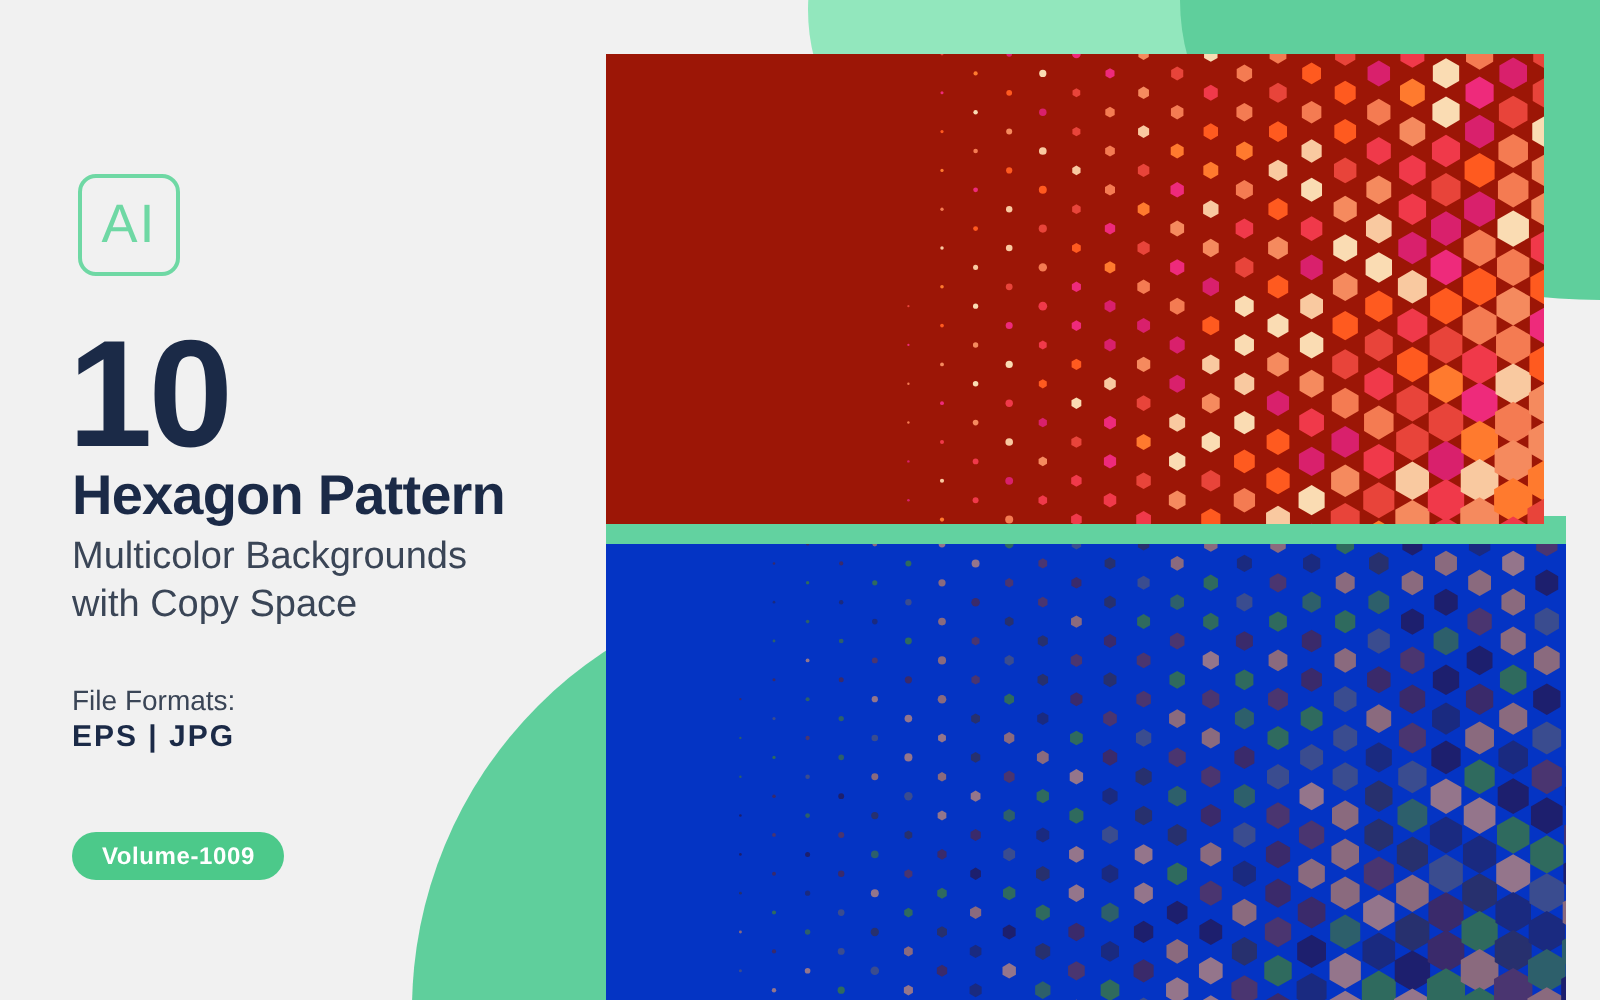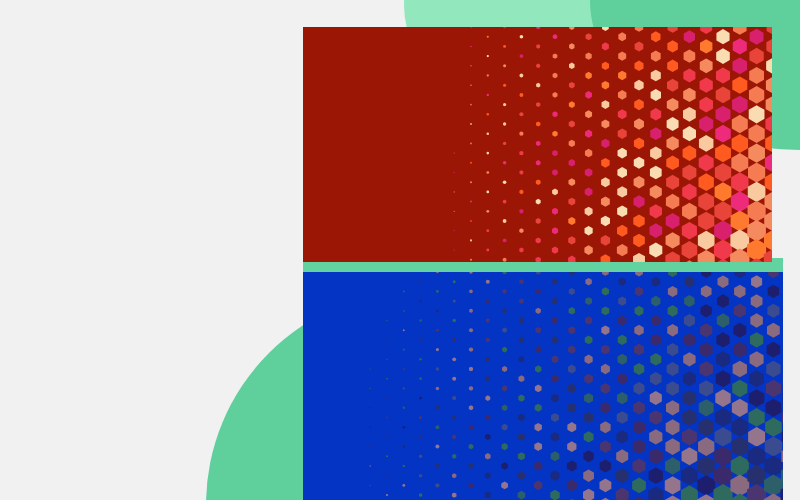--- a/index.html
+++ b/index.html
@@ -74,20 +74,40 @@
 </head>
 <body>
 
 <div id="stage">
 
   <div class="blob" id="blob-top-light"></div>
   <div class="blob" id="blob-top-mid"></div>
   <div class="blob" id="blob-bottom"></div>
   <div id="blob-strip"></div>
 
+  <div id="left-col">
+
+    <div id="ai-badge">
+      <span>AI</span>
+    </div>
+
+    <div id="big-number">10</div>
+
+    <div id="title">Hexagon Pattern</div>
+
+    <div id="subtitle">
+      <div>Multicolor Backgrounds</div>
+      <div>with Copy Space</div>
+    </div>
+
+    <div id="formats-label">File Formats:</div>
+    <div id="formats-value">EPS  |  JPG</div>
+
+    <div id="volume-badge">Volume-1009</div>
+  </div>
 
   <div class="panel" id="panel-red">
     <svg id="svg-red" viewBox="0 0 469 235" preserveAspectRatio="none">
         <circle cx="151.20" cy="126.09" r="0.56" fill="#e8443a"></circle>
         <circle cx="151.20" cy="145.49" r="0.57" fill="#ee2a7b"></circle>
         <circle cx="151.20" cy="164.89" r="0.59" fill="#f47b52"></circle>
         <circle cx="151.20" cy="184.29" r="0.61" fill="#f47b52"></circle>
         <circle cx="151.20" cy="203.69" r="0.62" fill="#d9206c"></circle>
         <circle cx="151.20" cy="223.09" r="0.64" fill="#d9206c"></circle>
         <circle cx="151.20" cy="242.49" r="0.65" fill="#ff7a2e"></circle>

